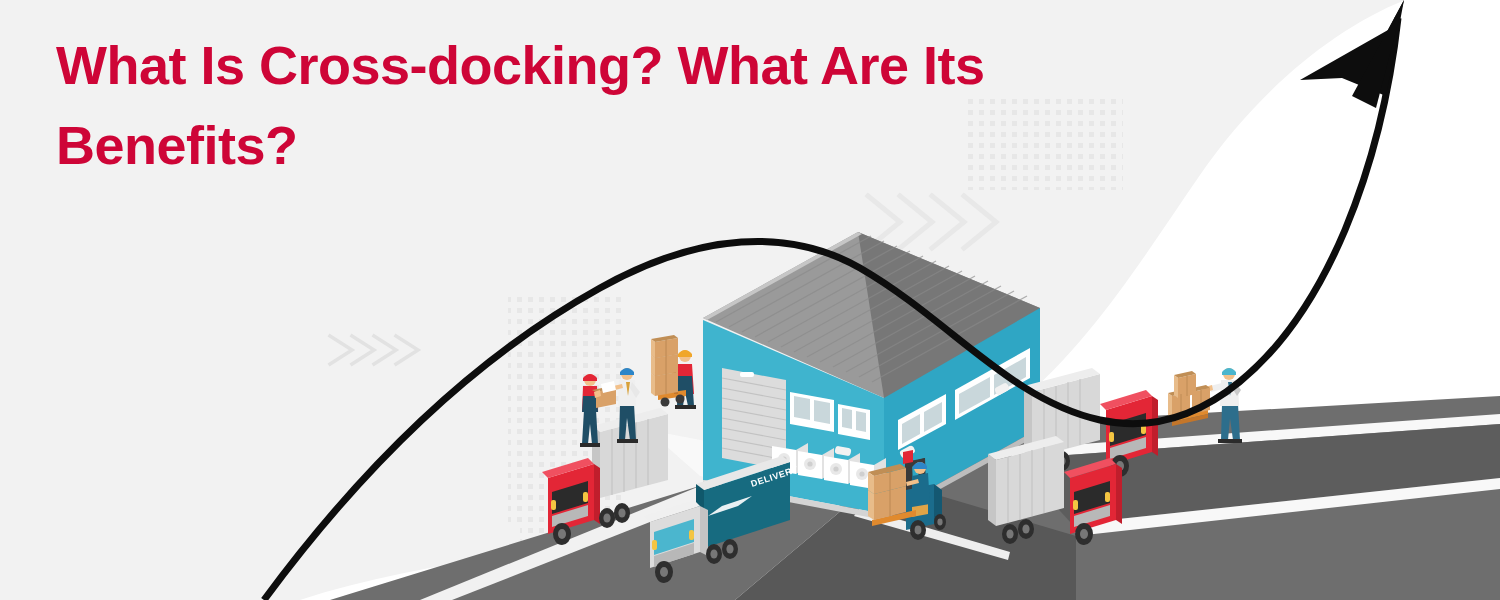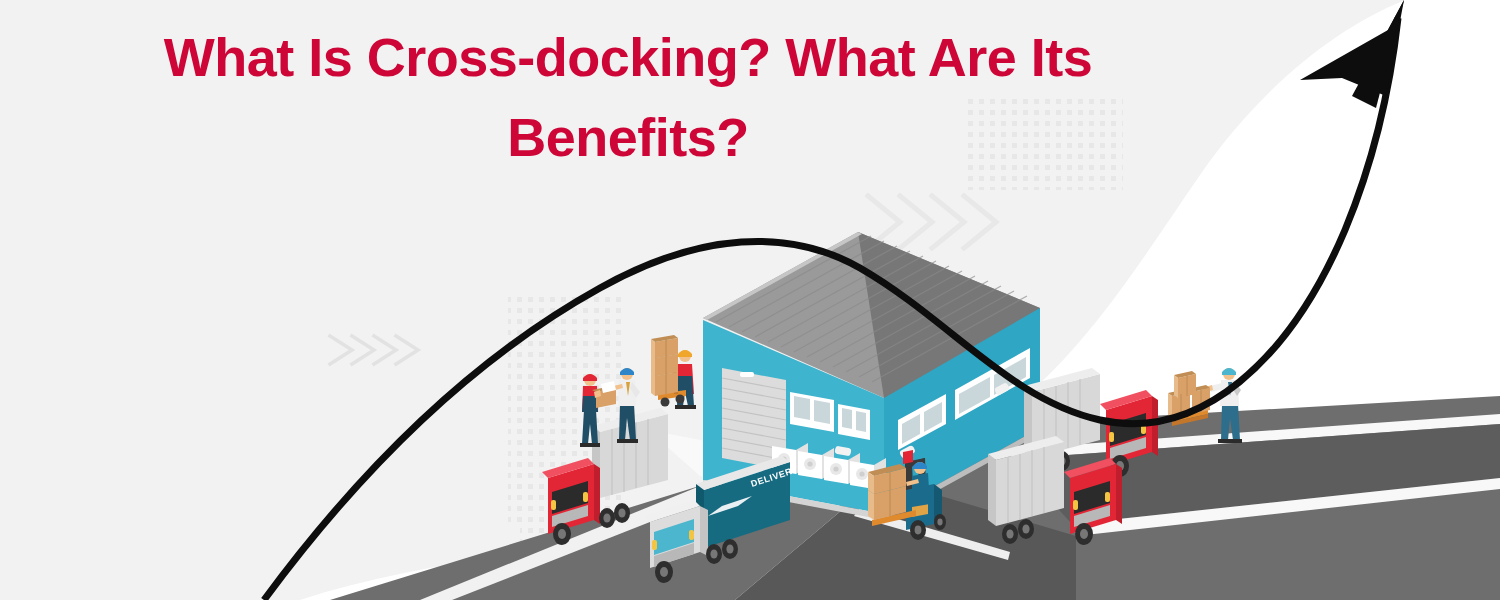--- a/index.html
+++ b/index.html
@@ -14,31 +14,30 @@
     position:relative;
     width:1500px;height:600px;
     background:#ffffff;
     overflow:hidden;
   }
   #scene{position:absolute;inset:0;width:1500px;height:600px;}
   #heading{
     position:absolute;
     left:48px;top:18px;
     width:1160px;
-    margin:0;
+    margin:8px;
     font-family:"Liberation Sans", sans-serif;
     font-size:54px;
     line-height:1.48;
     font-weight:bold;
     letter-spacing:-0.5px;
     color:#CE0537;
     white-space:pre-wrap;
     z-index:40;
     pointer-events:none;
-    text-align:center;
   }
 </style>
 </head>
 <body>
 
 <div id="banner">
 
   <svg id="scene" viewBox="0 0 1500 600" xmlns="http://www.w3.org/2000/svg">
     <defs>
 

